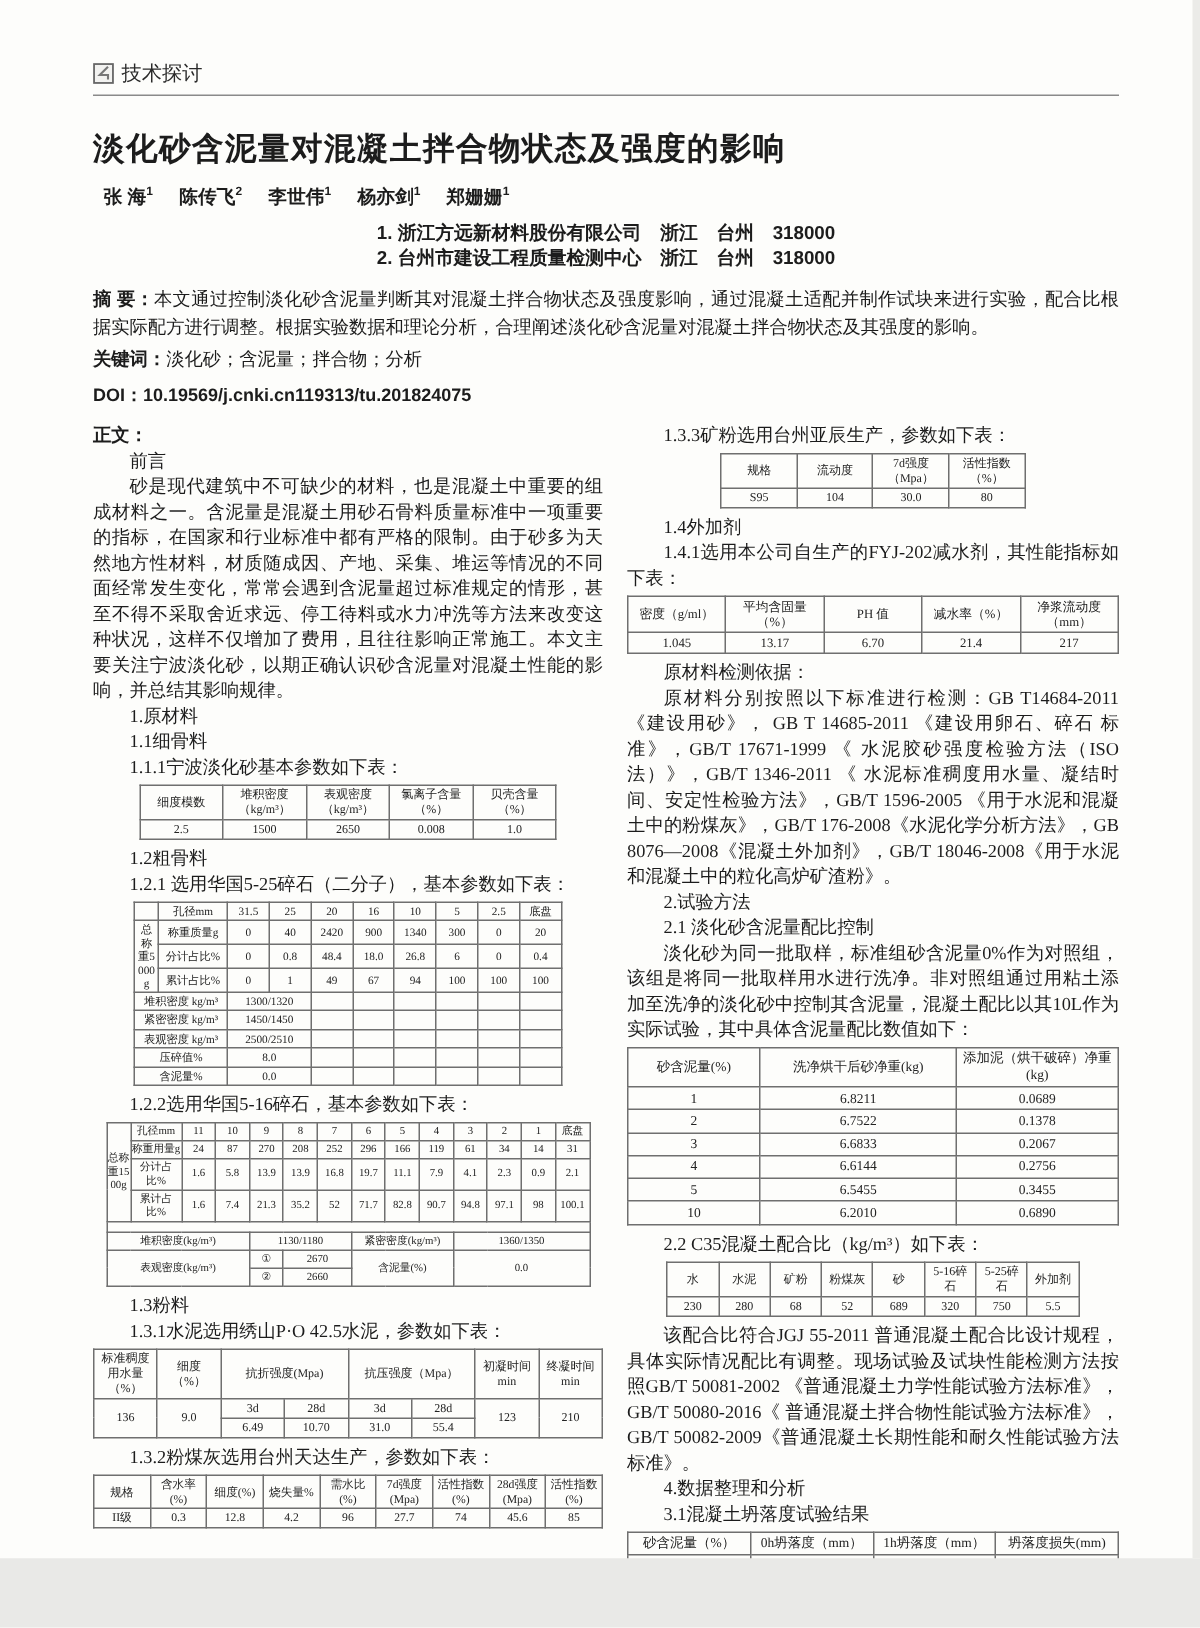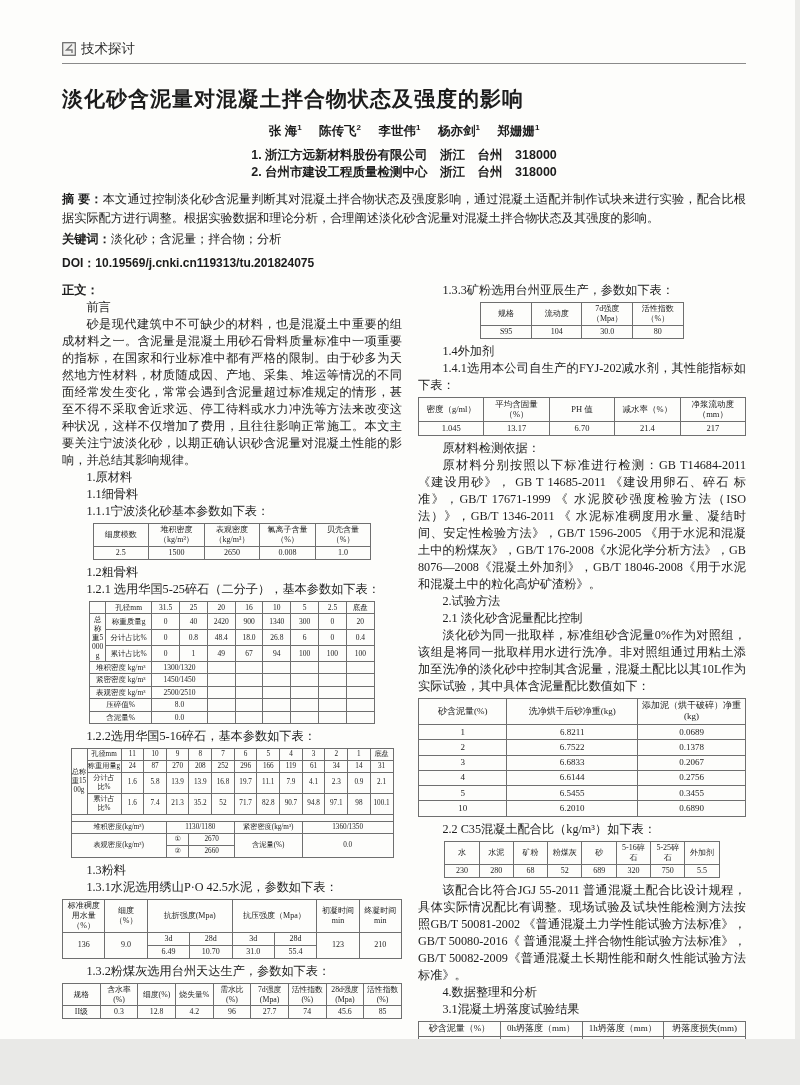--- a/index.html
+++ b/index.html
@@ -7,21 +7,21 @@
         font-family:"Liberation Serif",serif;color:#1c1c1c;}
   .page::after{content:"";position:absolute;top:0;right:0;width:5px;height:100%;background:#ebebe8;}
   .content{position:absolute;left:62px;top:40px;width:684px;}
   
   .journal-header{display:flex;align-items:center;gap:5px;font-family:"Liberation Sans",sans-serif;
         font-size:13.5px;color:#2a2a2a;padding-bottom:5px;}
   .header-rule{border:none;border-top:1.5px solid #8a8a8a;margin:0 0 14px 0;}
   
   .title{font-family:"Liberation Sans",sans-serif;font-weight:bold;font-size:21px;
         margin:21px 0 10px 0;letter-spacing:1px;}
-  .authors{text-align:center;font-family:"Liberation Sans",sans-serif;font-weight:600;
+  .authors{font-family:"Liberation Sans",sans-serif;font-weight:600;
         font-size:12.5px;margin-bottom:7px;}
   .authors .author{margin:0 7px;}
   .authors sup{font-size:8px;}
   .affil{text-align:center;font-family:"Liberation Sans",sans-serif;font-weight:600;
         font-size:12.5px;line-height:17px;}
   .abstract,.keywords{font-size:12.2px;line-height:18.5px;text-align:justify;margin:3px 0;}
   .abstract{margin-top:9px;}
   .lbl{font-family:Liberation Sans, sans-serif;font-weight:bold;}
   .doi{font-family:"Liberation Sans",sans-serif;font-weight:bold;font-size:12px;margin:6px 0 10px 0;}
   

